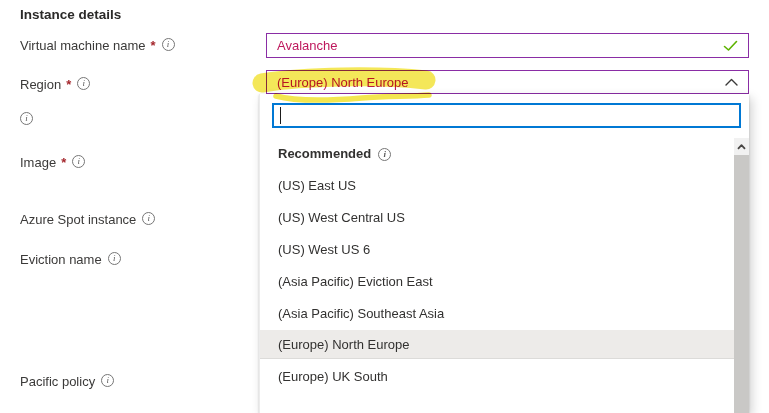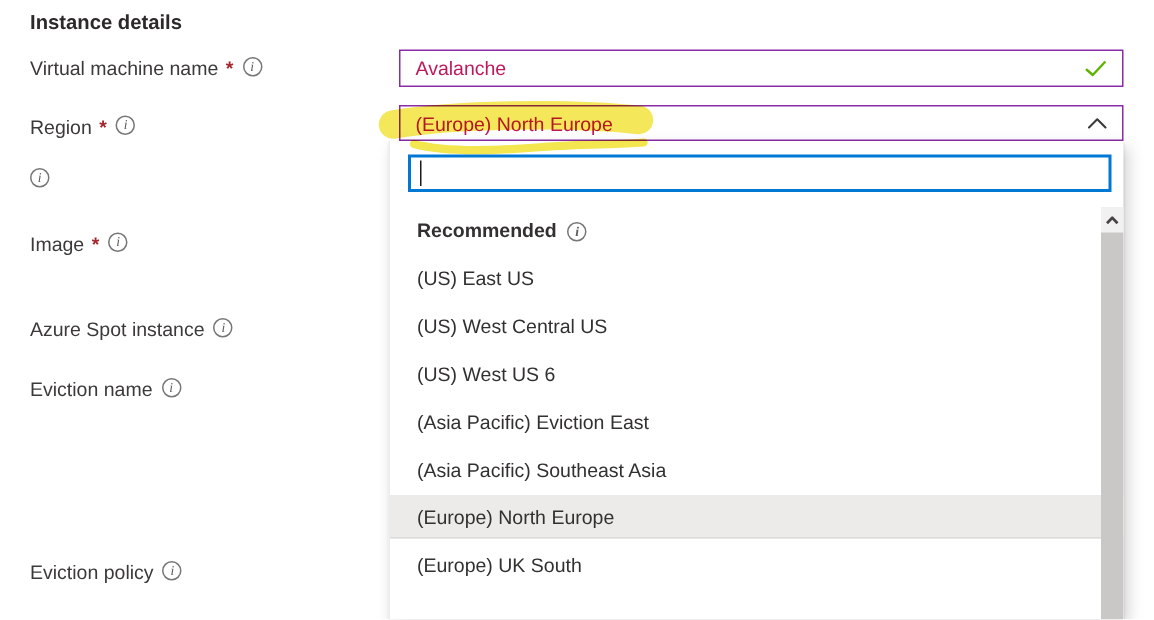--- a/index.html
+++ b/index.html
@@ -89,21 +89,21 @@
   </div>
   <div class="lrow" style="top:212px">
     <span>Azure Spot instance</span>
     <span class="info-icon">i</span>
   </div>
   <div class="lrow" style="top:252px">
     <span>Eviction name</span>
     <span class="info-icon">i</span>
   </div>
   <div class="lrow" style="top:374px">
-    <span>Eviction policy</span>
+    <span>Pacific policy</span>
     <span class="info-icon">i</span>
   </div>
 
   <div class="field-box" id="vm-name-field">
     <span class="grow">Avalanche</span>
     <span class="check-icon">
       <svg width="15" height="12" viewBox="0 0 15 12">
           <polyline points="1.5,6.5 5.5,10 13.5,1.5" fill="none" stroke="#5db300" stroke-width="1.6" stroke-linecap="round" stroke-linejoin="round"></polyline>
         </svg>
     </span>

